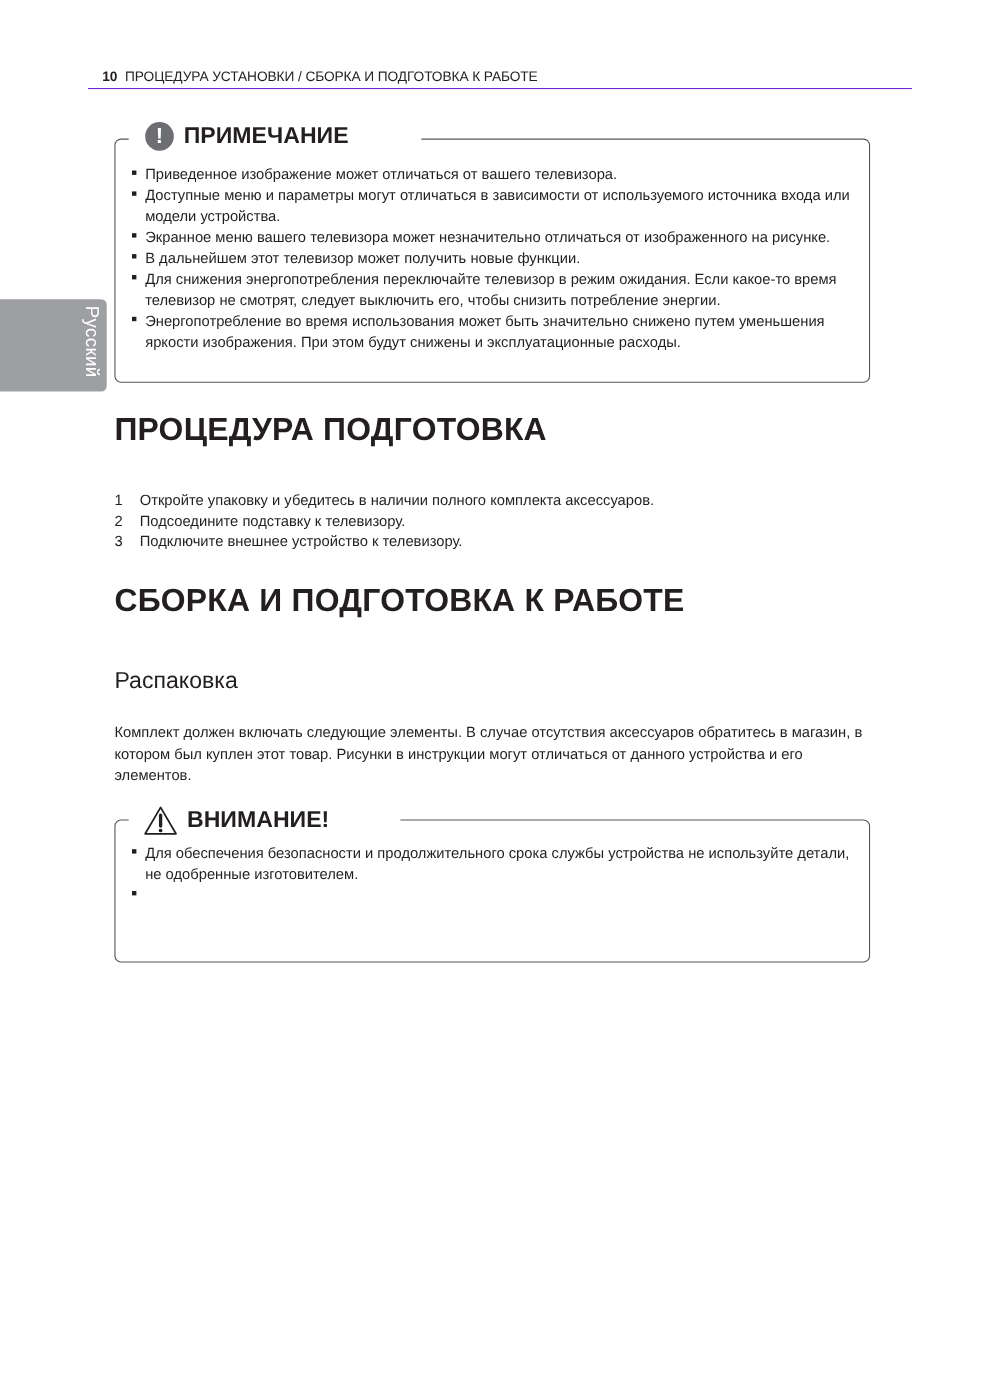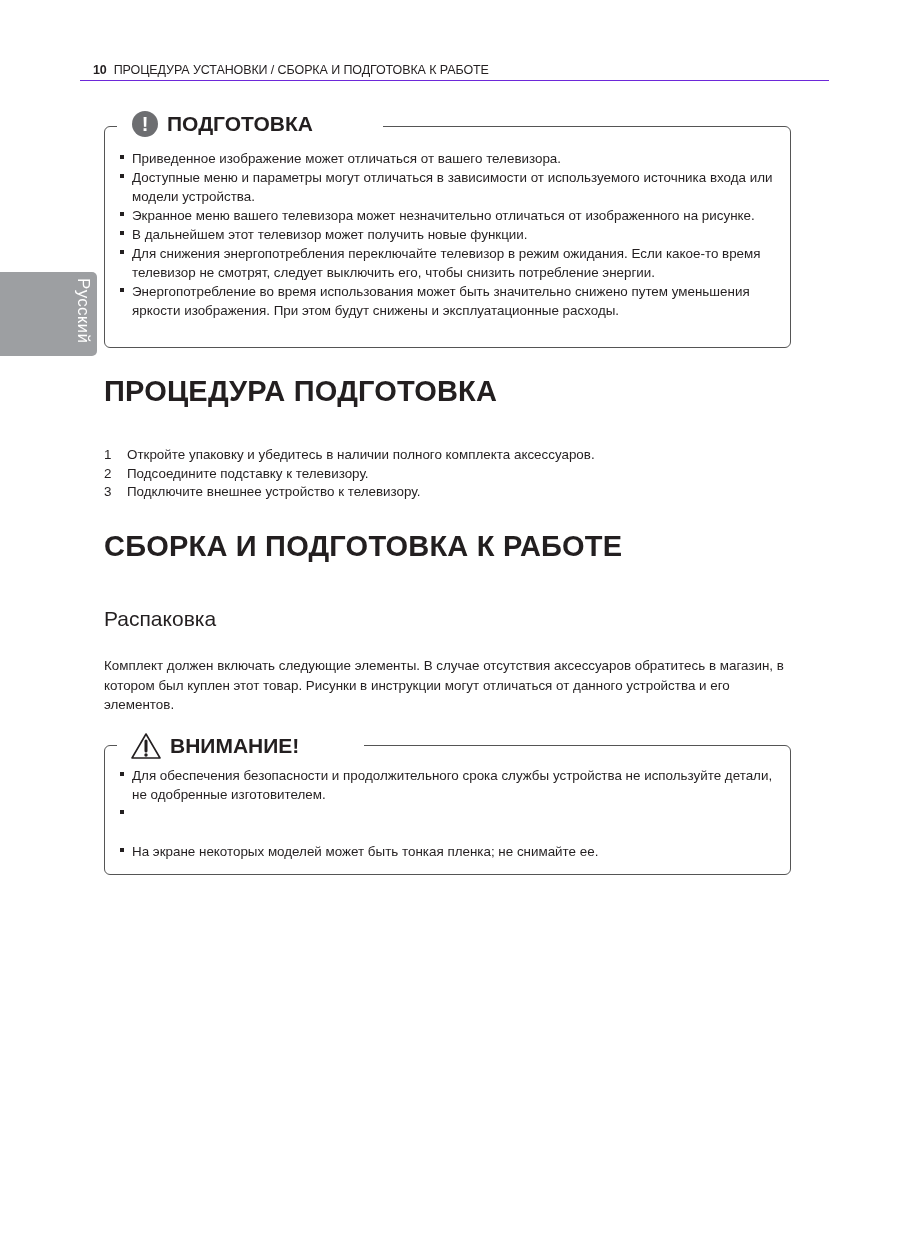--- a/index.html
+++ b/index.html
@@ -203,21 +203,21 @@
 </div>
 
 <div class="lang-tab">
   <span class="lang-label">Русский</span>
 </div>
 
 <div class="box note-box">
   <div class="title-cover"></div>
   <div class="box-title">
     <span class="note-icon">!</span>
-    <span>ПОДГОТОВКА</span>
+    <span>ПРИМЕЧАНИЕ</span>
   </div>
   <ul>
     <li>Приведенное изображение может отличаться от вашего телевизора.</li>
     <li>Доступные меню и параметры могут отличаться в зависимости от используемого источника входа или модели устройства.</li>
     <li>Экранное меню вашего телевизора может незначительно отличаться от изображенного на рисунке.</li>
     <li>В дальнейшем этот телевизор может получить новые функции.</li>
     <li>Для снижения энергопотребления переключайте телевизор в режим ожидания. Если какое-то время телевизор не смотрят, следует выключить его, чтобы снизить потребление энергии.</li>
     <li>Энергопотребление во время использования может быть значительно снижено путем уменьшения яркости изображения. При этом будут снижены и эксплуатационные расходы.</li>
   </ul>
 </div>
@@ -252,15 +252,14 @@
       <path d="M16 2 L30 26 L2 26 Z" fill="none" stroke="#231f20" stroke-width="1.6" stroke-linejoin="round"></path>
       <path d="M16 9 L16 19" stroke="#231f20" stroke-width="3" stroke-linecap="round"></path>
       <circle cx="16" cy="23" r="1.7" fill="#231f20"></circle>
     </svg>
     <span>ВНИМАНИЕ!</span>
   </div>
   <ul>
     <li>Для обеспечения безопасности и продолжительного срока службы устройства не используйте детали, не одобренные изготовителем.</li>
     <li class="empty"></li>
     <li class="spacer"></li>
-    <li>На экране некоторых моделей может быть тонкая пленка; не снимайте ее.</li>
   </ul>
 </div>
 
 </body></html>

